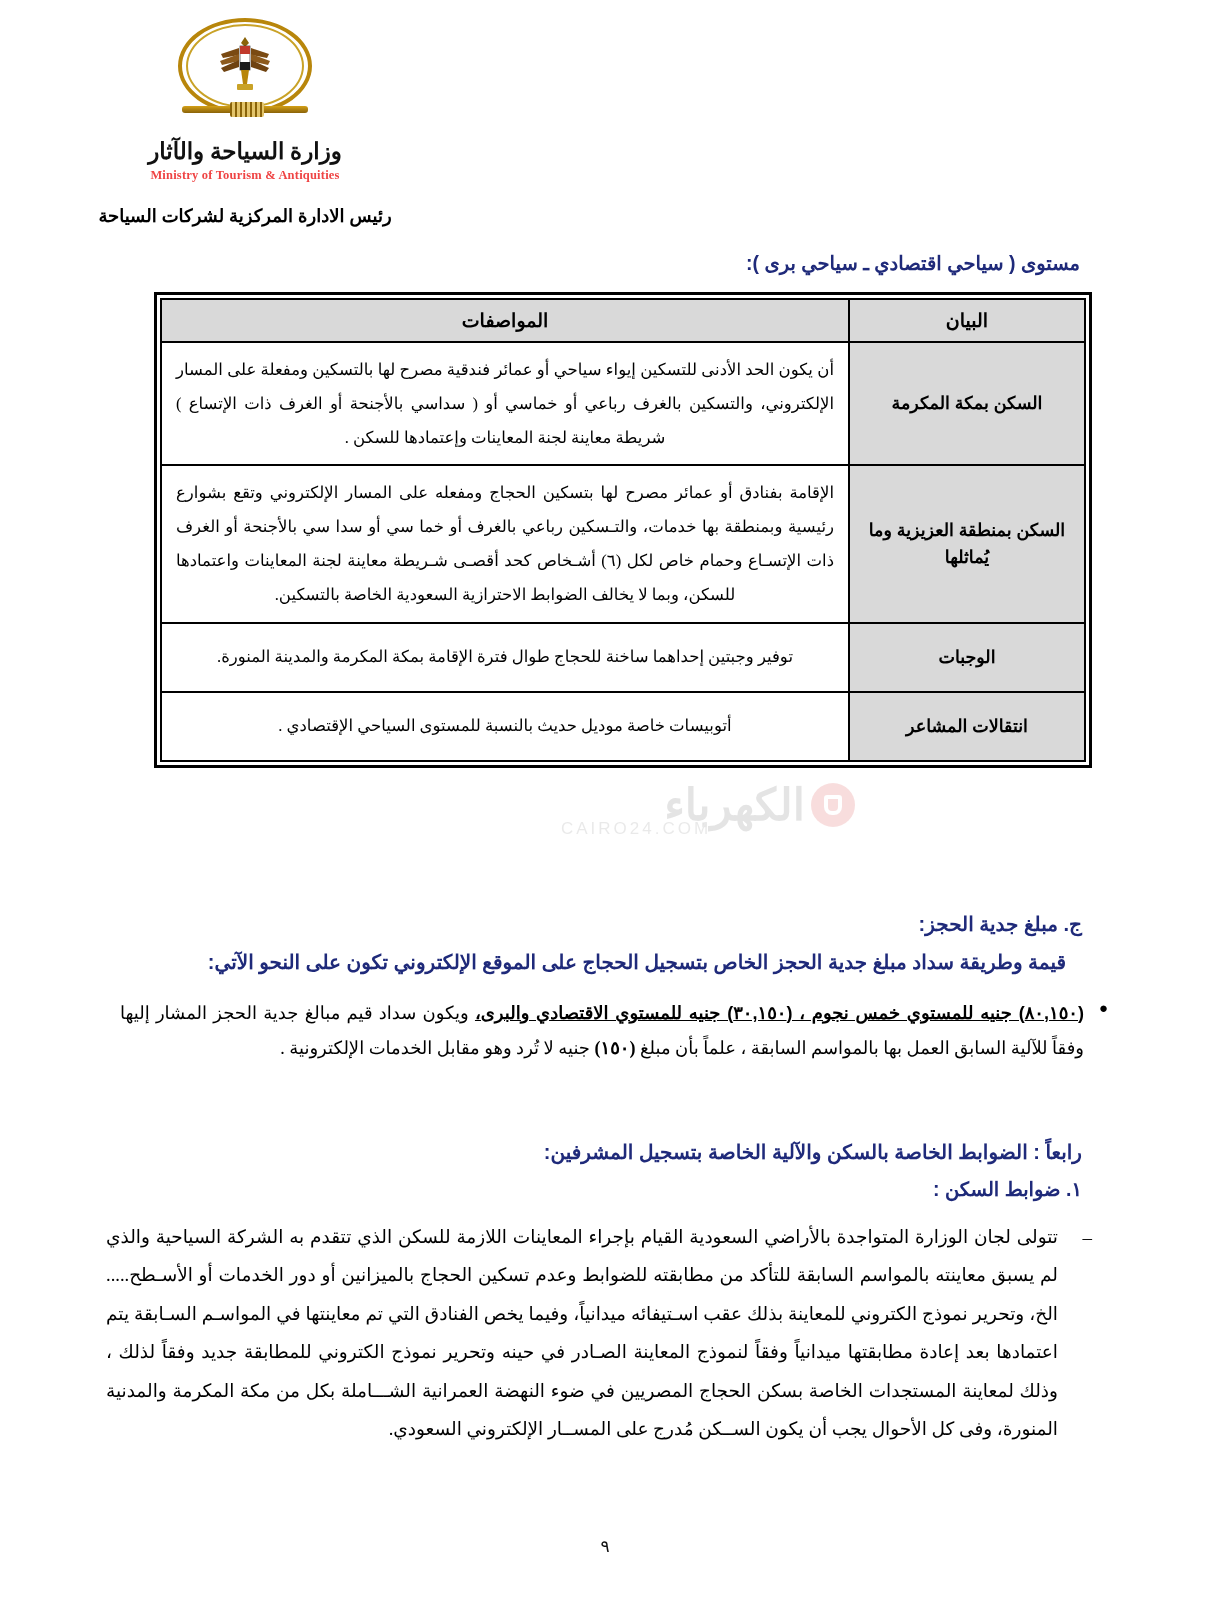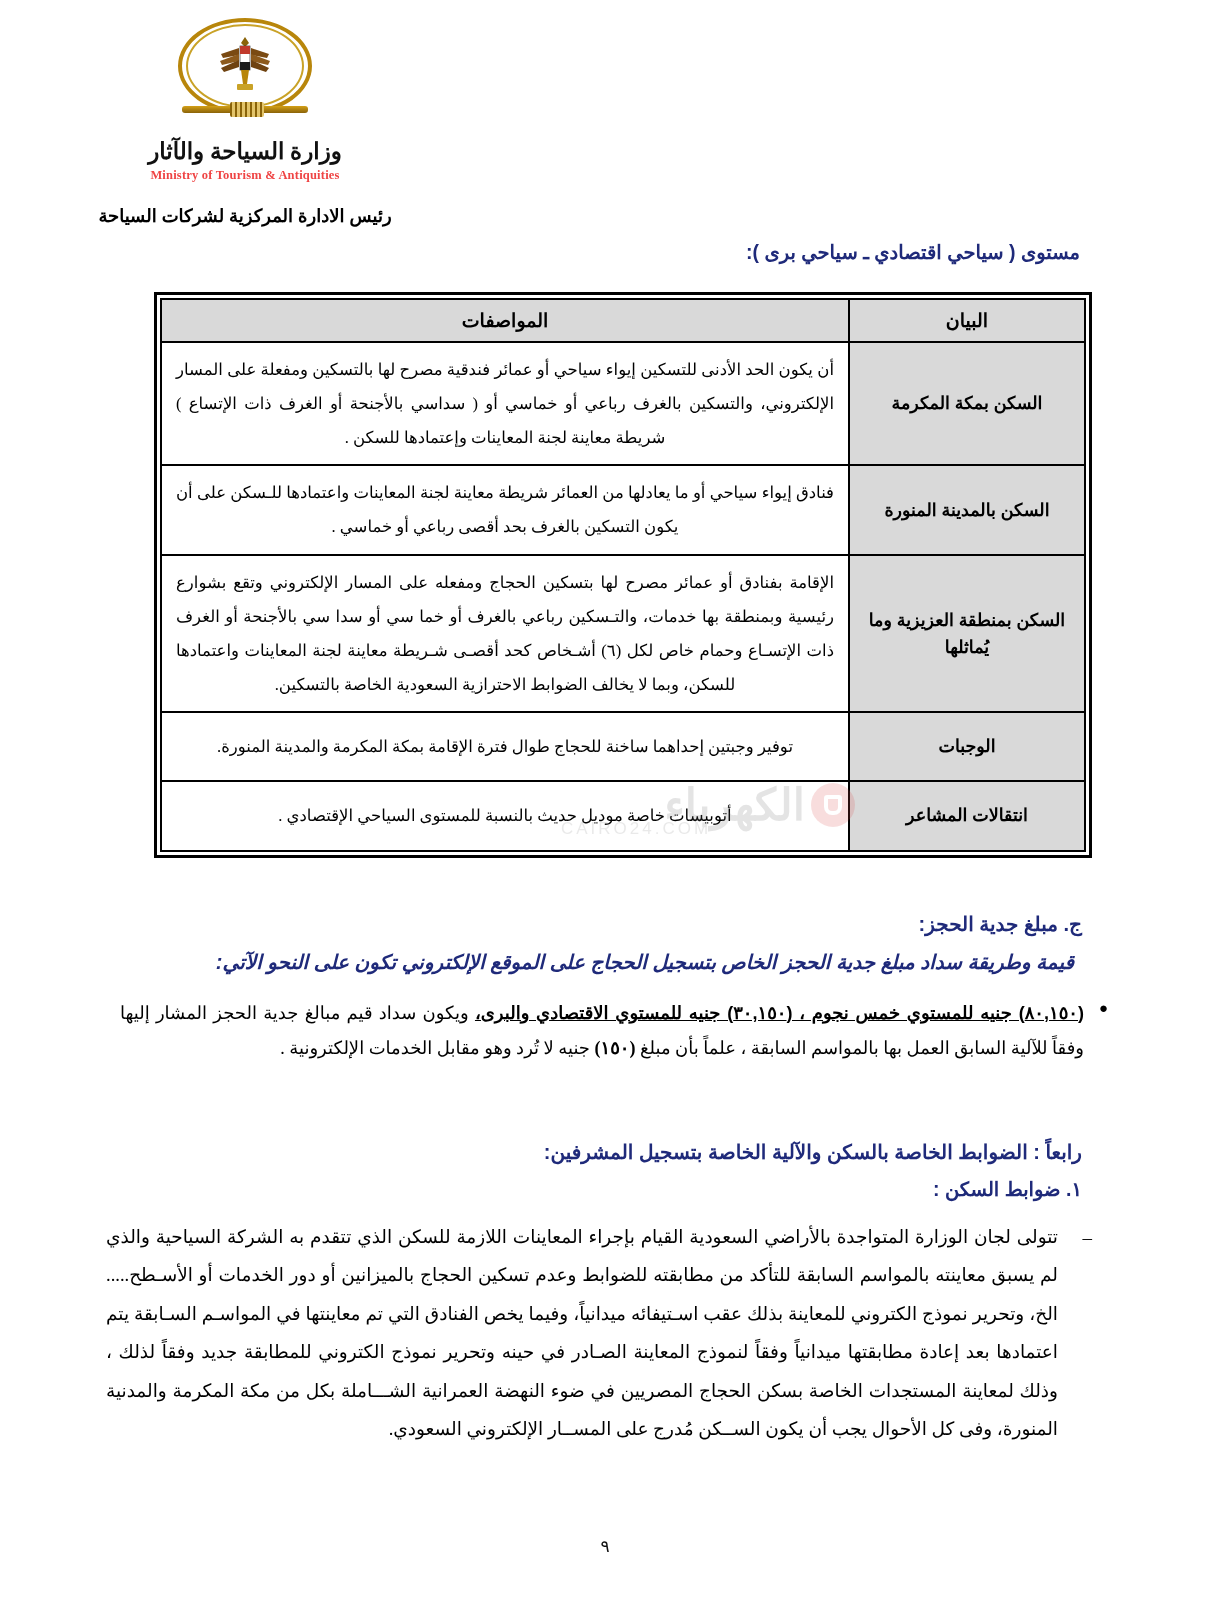--- a/index.html
+++ b/index.html
@@ -165,21 +165,21 @@
     font-weight: bold;
     font-size: 18px;
     color: #000;
     margin-top: 22px;
     text-align: center;
   }
 
   
   .level-title {
     position: absolute;
-    top: 241px;
+    top: 252px;
     right: 130px;
     font-family: "Liberation Sans", sans-serif;
     font-weight: bold;
     font-size: 19.5px;
     color: #1f2a7a;
     direction: rtl;
   }
 
   
   .tbl-wrap {
@@ -241,23 +241,22 @@
     font-weight: bold;
     color: #1f2a7a;
   }
   #sec-c-title {
     top: 912px;
     right: 128px;
     font-size: 20px;
   }
   #sec-c-sub {
     top: 950px;
-    right: 136px;
+    right: 144px;
     font-size: 20px;
-    font-style: italic;
   }
   #bullet-row {
     top: 996px;
     right: 100px;
     left: 120px;
     width: 990px;
   }
   .bullet-list {
     margin: 0;
     padding: 0 26px 0 0;
@@ -377,24 +376,20 @@
           <th>البيان</th>
           <th>المواصفات</th>
         </tr>
       </thead>
       <tbody>
         <tr>
           <td class="label-cell">السكن بمكة المكرمة</td>
           <td class="spec-cell">أن يكون الحد الأدنى للتسكين إيواء سياحي أو عمائر فندقية مصرح لها بالتسكين ومفعلة على المسار الإلكتروني، والتسكين بالغرف رباعي أو خماسي أو ( سداسي بالأجنحة أو الغرف ذات الإتساع ) شريطة معاينة لجنة المعاينات وإعتمادها للسكن .</td>
         </tr>
         <tr>
-          <td class="label-cell">السكن بالمدينة المنورة</td>
-          <td class="spec-cell">فنادق إيواء  سياحي أو ما يعادلها من العمائر  شريطة معاينة لجنة المعاينات واعتمادها للـسكن على أن يكون التسكين بالغرف بحد أقصى رباعي أو خماسي .</td>
-        </tr>
-        <tr>
           <td class="label-cell">السكن بمنطقة العزيزية وما يُماثلها</td>
           <td class="spec-cell">الإقامة بفنادق أو عمائر مصرح لها بتسكين الحجاج ومفعله على المسار الإلكتروني وتقع بشوارع رئيسية وبمنطقة بها خدمات، والتـسكين رباعي بالغرف أو خما سي أو  سدا سي بالأجنحة أو الغرف ذات الإتسـاع وحمام خاص لكل (٦) أشـخاص كحد أقصـى شـريطة معاينة لجنة المعاينات واعتمادها للسكن، وبما لا يخالف الضوابط الاحترازية السعودية الخاصة بالتسكين.</td>
         </tr>
         <tr>
           <td class="label-cell">الوجبات</td>
           <td class="spec-cell">توفير وجبتين إحداهما ساخنة للحجاج طوال فترة الإقامة بمكة المكرمة والمدينة المنورة.</td>
         </tr>
         <tr>
           <td class="label-cell">انتقالات المشاعر</td>
           <td class="spec-cell">أتوبيسات خاصة موديل حديث بالنسبة للمستوى السياحي الإقتصادي .</td>

